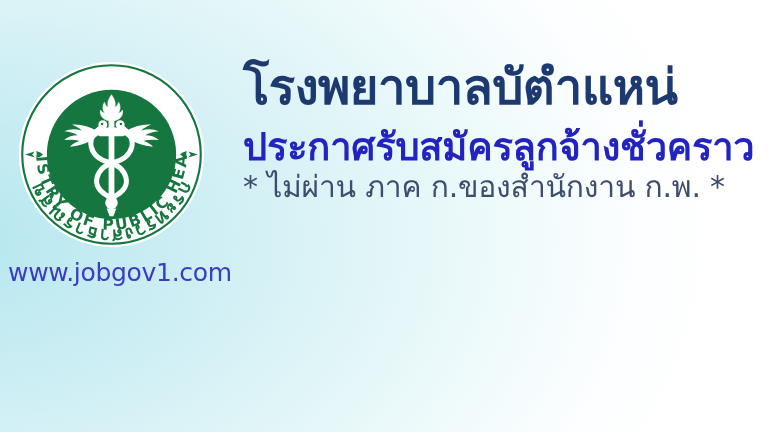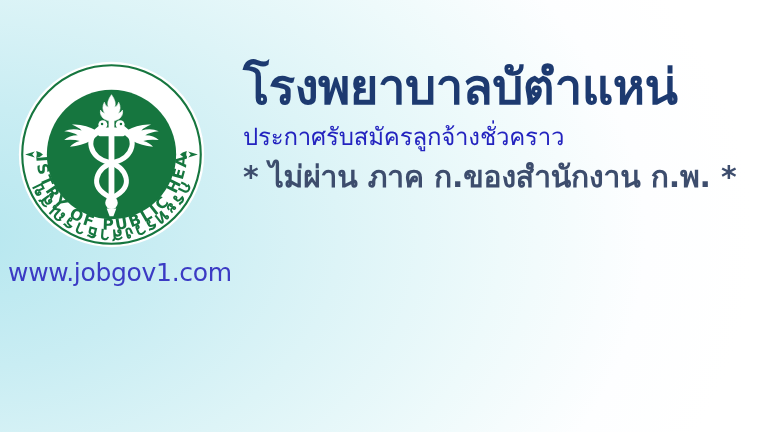--- a/index.html
+++ b/index.html
@@ -58,30 +58,31 @@
   .ln { white-space: nowrap; }
 
   #headline {
     font-size: 49px;
     line-height: 60px;
     font-weight: bold;
     color: #1d3a70;
     letter-spacing: -0.5px;
   }
   .body-line {
-    font-size: 24px;
+    font-size: 38px;
     line-height: 38px;
-    font-weight: normal;
+    font-weight: bold;
     color: #2323bf;
     letter-spacing: -0.2px;
+    margin-top: 10px;
   }
   #note-line {
     font-size: 30px;
     line-height: 38px;
-    font-weight: bold;
+    font-weight: normal;
     color: #3d4d6d;
     letter-spacing: -0.2px;
     margin-top: 2px;
   }
 </style>
 </head>
 <body>
 
 <div id="poster">
 

